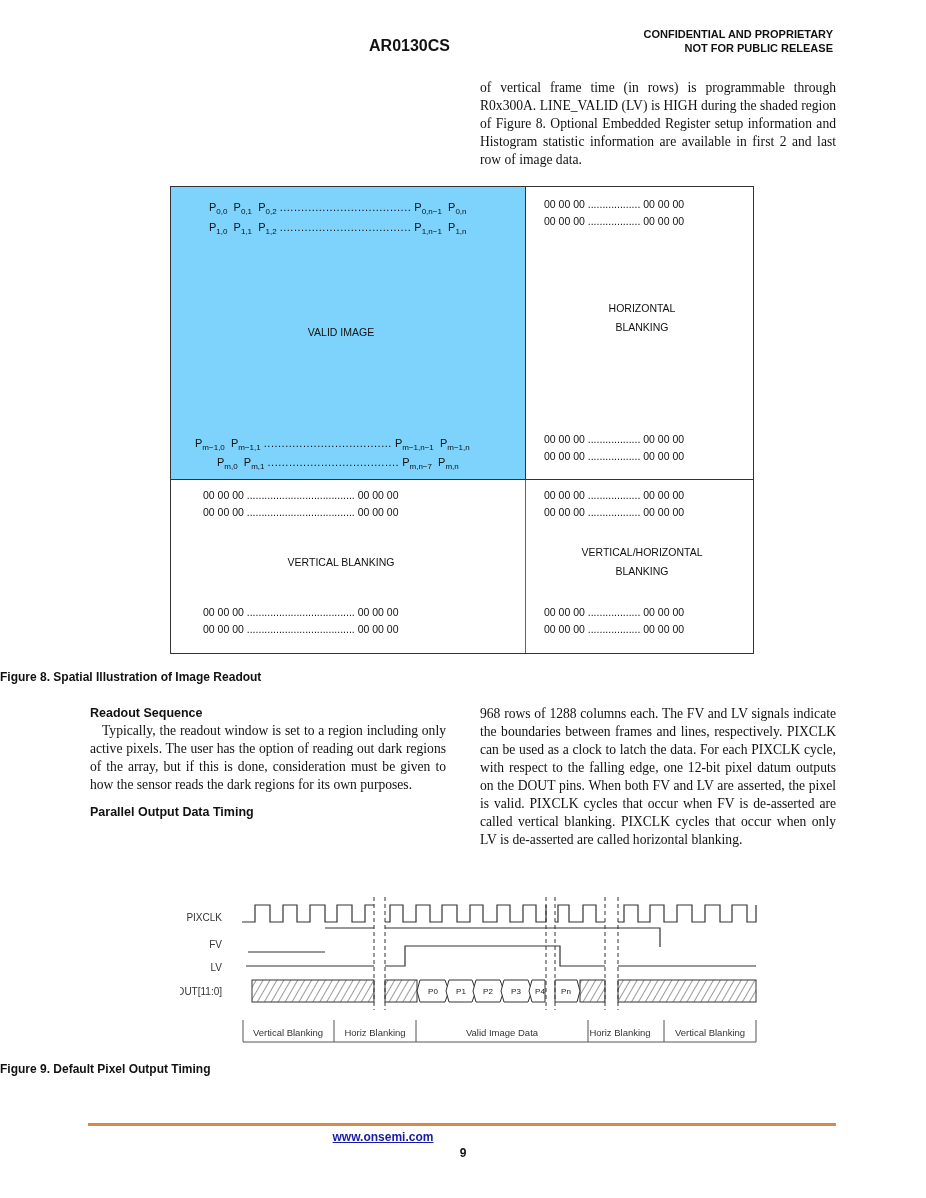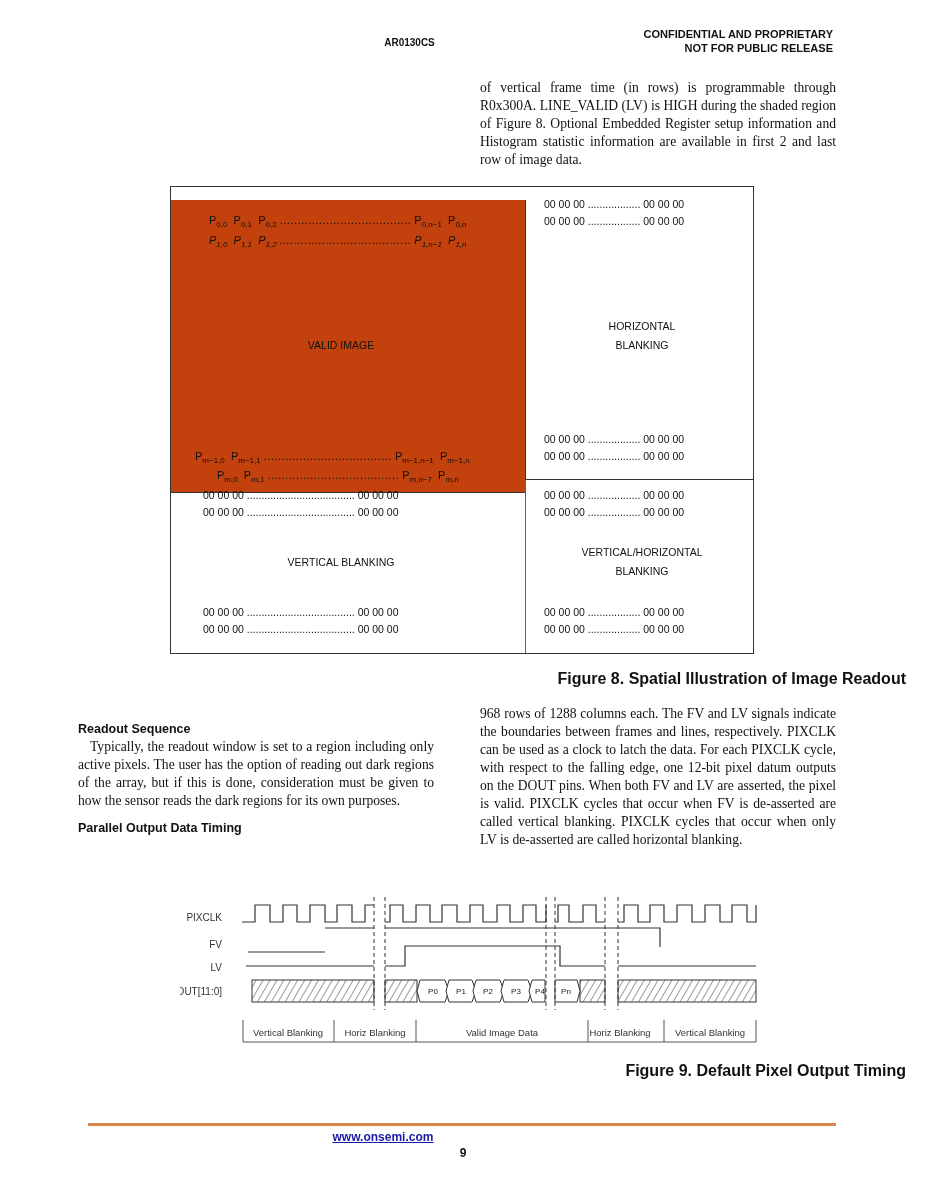--- a/index.html
+++ b/index.html
@@ -1,36 +1,36 @@
 <!DOCTYPE html>
 <html><head>
 <meta charset="utf-8">
 <style>
   html,body{margin:0;padding:0;background:#fff;}
   body{width:926px;height:1198px;position:relative;overflow:hidden;color:#111;}
   .sans{font-family:"Liberation Sans",sans-serif;}
   .serif{font-family:"Liberation Serif",serif;}
-  .hdr-title{position:absolute;left:0;width:819px;top:37px;text-align:center;font-weight:bold;font-size:10px;}
+  .hdr-title{position:absolute;left:0;width:819px;top:37px;text-align:center;font-weight:bold;font-size:16px;}
   .hdr-conf{position:absolute;right:93px;top:27px;text-align:right;font-weight:bold;font-size:11px;line-height:14px;}
   .col{position:absolute;width:356px;font-size:13.6px;line-height:18px;text-align:justify;}
   .col p{margin:0;text-indent:12px;}
   .h1{font-weight:bold;font-size:14px;margin:0 0 1px 0;}
   .h2{font-weight:bold;font-size:12.5px;margin:0;}
   
   .fig8{position:absolute;left:170px;top:186px;width:584px;height:468px;border:1px solid #333;box-sizing:border-box;}
   .quad{position:absolute;box-sizing:border-box;font-size:10.5px;color:#111;}
-  .q-valid{left:0;top:13px;width:355px;height:293px;background:#c2410c;border-right:1px solid #333;border-bottom:1px solid #333;}
+  .q-valid{left:0;top:0;width:355px;height:293px;background:#7dd3fc;border-right:1px solid #333;border-bottom:1px solid #333;}
   .q-hb{left:355px;top:0;width:228px;height:293px;border-bottom:1px solid #333;}
   .q-vb{left:0;top:293px;width:355px;height:173px;border-right:1px solid #c2410c;}
   .q-vhb{left:355px;top:293px;width:228px;height:173px;}
   .line{position:absolute;white-space:nowrap;}
   .label{position:absolute;text-align:center;line-height:19px;}
   .pr{position:absolute;white-space:nowrap;font-size:11px;}
   .pr sub{font-size:8px;}
-  .cap{position:absolute;left:0;width:906px;text-align:right;font-weight:bold;font-size:16px;}
+  .cap{position:absolute;left:0;width:906px;text-align:left;font-weight:bold;font-size:12px;}
   
   .fig9{position:absolute;left:180px;top:895px;}
   .foot-rule{position:absolute;left:88px;top:1123px;width:748px;height:3px;background:#d9874a;}
   .foot-link{position:absolute;left:0;width:766px;top:1130px;text-align:center;font-size:12px;font-weight:bold;color:#1a1aa8;text-decoration:underline;}
   .foot-page{position:absolute;left:0;width:926px;top:1146px;text-align:center;font-size:12px;font-weight:bold;}
 </style>
 </head>
 <body>
 
 <div class="hdr-title sans">AR0130CS</div>
@@ -43,36 +43,36 @@
 </div>
 <div class="col serif" style="left:480px;top:79px;">
   <p style="text-indent:0">of vertical frame time (in rows) is programmable through R0x300A. LINE_VALID (LV) is HIGH during the shaded region of Figure 8. Optional Embedded Register setup information and Histogram statistic information are available in first 2 and last row of image data.</p>
 </div>
 
 <div class="fig8 sans">
   <div class="quad q-valid">
     <div class="pr" style="left:38px;top:14px;">
       P<sub>0,0</sub>&nbsp; P<sub>0,1</sub>&nbsp; P<sub>0,2</sub> <span style="letter-spacing:0.5px">.....................................</span> P<sub>0,n−1</sub>&nbsp; P<sub>0,n</sub>
     </div>
-    <div class="pr" style="left:38px;top:34px;font-style:italic;">
+    <div class="pr" style="left:38px;top:34px;">
       P<sub>1,0</sub>&nbsp; P<sub>1,1</sub>&nbsp; P<sub>1,2</sub> <span style="letter-spacing:0.5px">.....................................</span> P<sub>1,n−1</sub>&nbsp; P<sub>1,n</sub>
     </div>
     <div class="label" style="left:0;width:340px;top:136px;">VALID IMAGE</div>
     <div class="pr" style="left:24px;top:250px;">
       P<sub>m−1,0</sub>&nbsp; P<sub>m−1,1</sub> <span style="letter-spacing:0.5px">....................................</span> P<sub>m−1,n−1</sub>&nbsp; P<sub>m−1,n</sub>
     </div>
     <div class="pr" style="left:46px;top:269px;">
       P<sub>m,0</sub>&nbsp; P<sub>m,1</sub> <span style="letter-spacing:0.5px">.....................................</span> P<sub>m,n−7</sub>&nbsp; P<sub>m,n</sub>
     </div>
   </div>
 
   <div class="quad q-hb">
     <div class="line" style="left:18px;top:11px;">00 00 00 .................. 00 00 00</div>
     <div class="line" style="left:18px;top:28px;">00 00 00 .................. 00 00 00</div>
-    <div class="label" style="left:0;width:232px;top:130px;text-align:center;">
+    <div class="label" style="left:0;width:232px;top:112px;text-align:center;">
       <div>HORIZONTAL</div>
       <div>BLANKING</div>
     </div>
     <div class="line" style="left:18px;top:246px;">00 00 00 .................. 00 00 00</div>
     <div class="line" style="left:18px;top:263px;">00 00 00 .................. 00 00 00</div>
   </div>
 
   <div class="quad q-vb">
     <div class="line" style="left:32px;top:9px;">00 00 00 ..................................... 00 00 00</div>
     <div class="line" style="left:32px;top:26px;">00 00 00 ..................................... 00 00 00</div>
@@ -87,21 +87,21 @@
     <div class="label" style="left:0;width:232px;top:63px;">
       <div>VERTICAL/HORIZONTAL</div>
       <div>BLANKING</div>
     </div>
     <div class="line" style="left:18px;top:126px;">00 00 00 .................. 00 00 00</div>
     <div class="line" style="left:18px;top:143px;">00 00 00 .................. 00 00 00</div>
   </div>
 </div>
 <div class="cap sans" style="top:670px;">Figure 8. Spatial Illustration of Image Readout</div>
 
-<div class="col serif" style="left:78px;top:704px;margin-top:16px;">
+<div class="col serif" style="left:90px;top:704px;">
   <div class="h2 sans">Readout Sequence</div>
   <p>Typically, the readout window is set to a region including only active pixels. The user has the option of reading out dark regions of the array, but if this is done, consideration must be given to how the sensor reads the dark regions for its own purposes.</p>
   <div class="h2 sans" style="margin-top:9px;">Parallel Output Data Timing</div>
 </div>
 <div class="col serif" style="left:480px;top:705px;">
   <p style="text-indent:0">968 rows of 1288 columns each. The FV and LV signals indicate the boundaries between frames and lines, respectively. PIXCLK can be used as a clock to latch the data. For each PIXCLK cycle, with respect to the falling edge, one 12-bit pixel datum outputs on the DOUT pins. When both FV and LV are asserted, the pixel is valid. PIXCLK cycles that occur when FV is de-asserted are called vertical blanking. PIXCLK cycles that occur when only LV is de-asserted are called horizontal blanking.</p>
 </div>
 
 <svg class="fig9" width="590" height="160" viewBox="0 0 590 160">
   <defs>

